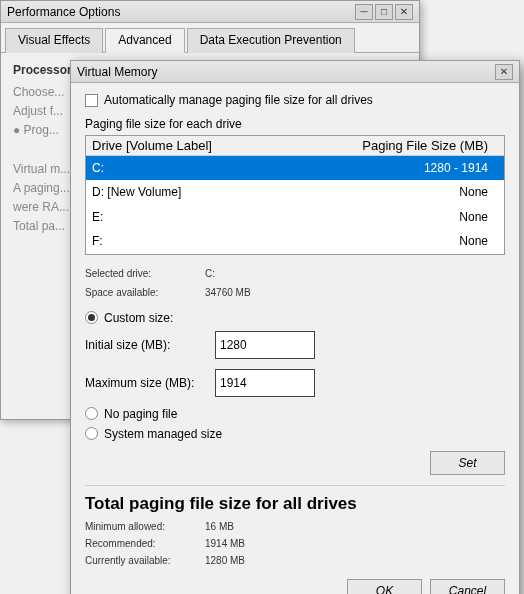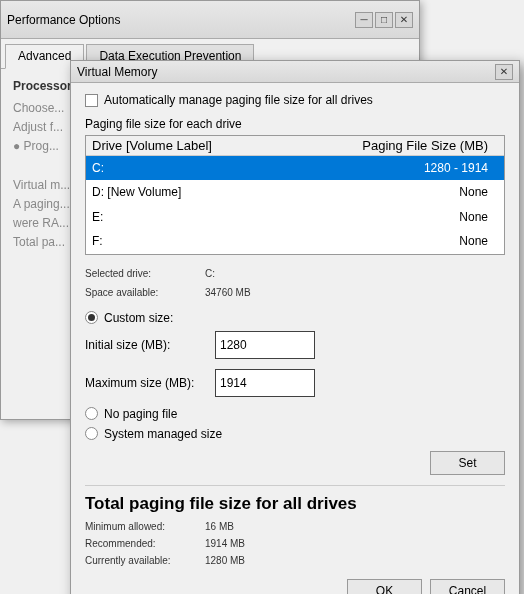--- a/index.html
+++ b/index.html
@@ -19,21 +19,21 @@
       top: 0;
       left: 0;
       width: 420px;
       height: 420px;
       background: #f0f0f0;
       border: 1px solid #999;
       box-shadow: 2px 2px 8px rgba(0,0,0,0.3);
     }
     .perf-titlebar {
       background: linear-gradient(to bottom, #e8e8e8, #d8d8d8);
-      height: 38px;
+      height: 22px;
       display: flex;
       align-items: center;
       justify-content: space-between;
       padding: 0 6px;
       border-bottom: 1px solid #aaa;
       gap: 12px;
     }
     .perf-titlebar-title {
       font-size: 12px;
       color: #000;
@@ -268,35 +268,37 @@
     .dialog-btn {
       width: 75px;
       height: 24px;
       background: #e8e8e8;
       border: 1px solid #999;
       font-size: 12px;
       cursor: pointer;
       display: flex;
       align-items: center;
       justify-content: center;
+      font-style: italic;
     }
   </style>
 </head>
 <body>
 
 <div class="perf-window">
   <div class="perf-titlebar">
     <span class="perf-titlebar-title">Performance Options</span>
     <div class="perf-titlebar-controls">
       <div class="title-btn">─</div>
       <div class="title-btn">□</div>
       <div class="title-btn close">✕</div>
     </div>
   </div>
   <div class="perf-tabs">
+    <div class="perf-tab">Visual Effects</div>
     <div class="perf-tab active">Advanced</div>
     <div class="perf-tab">Data Execution Prevention</div>
   </div>
   <div class="perf-content">
     <div class="perf-content-title">Processor scheduling</div>
     <div class="perf-faded">
       <div>Choose...</div>
       <div>Adjust f...</div>
       <div>● Prog...</div>
       <br>

